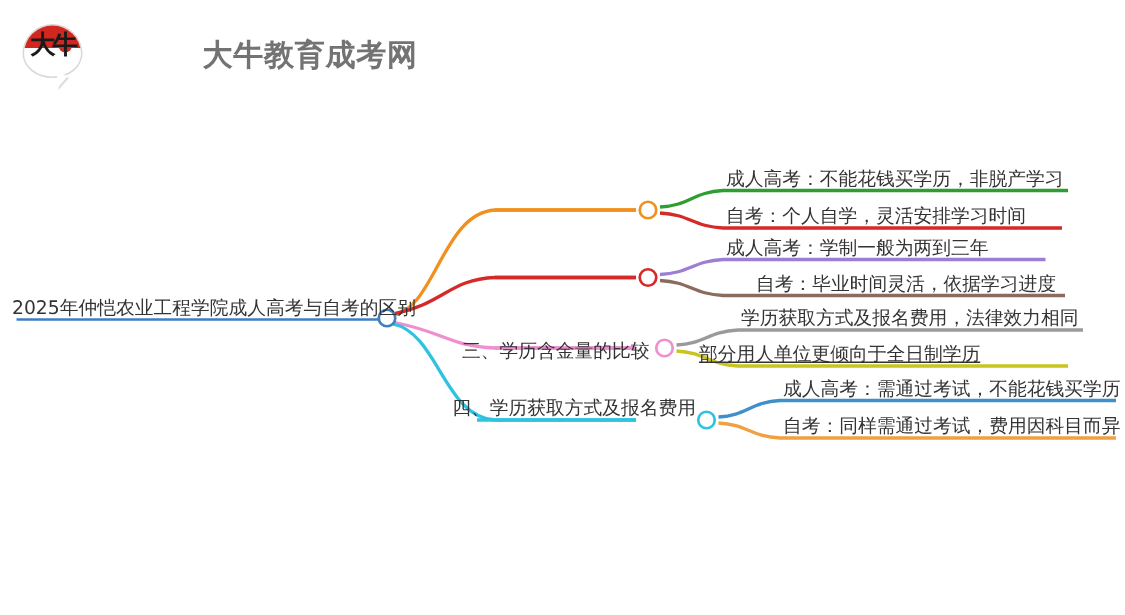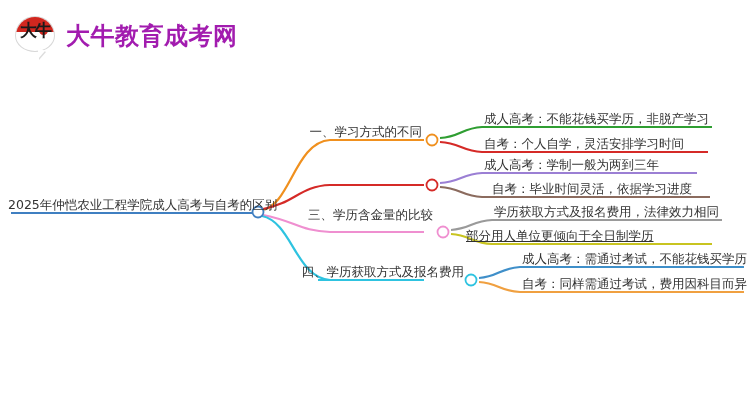--- a/index.html
+++ b/index.html
@@ -17,20 +17,21 @@
 
   
   #header {
     position: absolute;
     left: 14px;
     top: 10px;
     width: 320px;
     height: 52px;
     display: flex;
     align-items: center;
+    gap: 37px;
   }
   #logo-mark {
     position: relative;
     width: 44px;
     height: 44px;
     flex: 0 0 44px;
   }
   #logo-bubble {
     position: absolute;
     left: 1px;
@@ -87,24 +88,25 @@
   }
   #logo-text {
     margin-left: 8px;
     display: flex;
     flex-direction: column;
     justify-content: center;
   }
   #logo-title {
     font-family: "DejaVu Sans", "Liberation Sans", sans-serif;
     font-weight: bold;
-    font-size: 24px;
+    font-size: 20px;
     line-height: 22px;
-    color: #a21caf;
+    color: #737373;
     letter-spacing: 0.5px;
+    margin-left: 32px;
   }
   #logo-domain {
     font-family: "DejaVu Sans Mono", "Liberation Mono", monospace;
     font-weight: bold;
     font-size: 11.5px;
     line-height: 14px;
     color: #2a9033;
     letter-spacing: 0.2px;
     margin-top: 1px;
   }
@@ -191,29 +193,28 @@
 
     <circle cx="258" cy="212" r="5.5" fill="#ffffff" stroke="#3f7fc1" stroke-width="1.8"></circle>
     <circle cx="432" cy="140" r="5.5" fill="#ffffff" stroke="#f0901e" stroke-width="1.8"></circle>
     <circle cx="432" cy="185" r="5.5" fill="#ffffff" stroke="#d52a27" stroke-width="1.8"></circle>
     <circle cx="443" cy="232" r="5.5" fill="#ffffff" stroke="#ef8fd0" stroke-width="1.8"></circle>
     <circle cx="471" cy="280" r="5.5" fill="#ffffff" stroke="#2ec3e0" stroke-width="1.8"></circle>
   </svg>
 
   <div class="mm-label mm-root-label">2025年仲恺农业工程学院成人高考与自考的区别</div>
 
-  <div class="mm-label mm-branch-label" style="left:246px; top:124px; width:176px;">一、学习方式的不同</div>
-  <div class="mm-label mm-branch-label" style="left:257px; top:207px; width:176px;">三、学历含金量的比较</div>
+  <div class="mm-label mm-branch-label" style="left:257px; top:228px; width:176px;font-family:Liberation Mono, monospace;">三、学历含金量的比较</div>
   <div class="mm-label mm-branch-label" style="left:248px; top:264px; width:216px;">四、学历获取方式及报名费用</div>
 
   <div class="mm-label mm-leaf-label" style="left:484px; top:111px;">成人高考：不能花钱买学历，非脱产学习</div>
   <div class="mm-label mm-leaf-label" style="left:484px; top:136px;">自考：个人自学，灵活安排学习时间</div>
 
   <div class="mm-label mm-leaf-label" style="left:484px; top:157px;">成人高考：学制一般为两到三年</div>
-  <div class="mm-label mm-leaf-label" style="left:492px; top:181px;">自考：毕业时间灵活，依据学习进度</div>
+  <div class="mm-label mm-leaf-label" style="left:504px; top:181px;">自考：毕业时间灵活，依据学习进度</div>
 
   <div class="mm-label mm-leaf-label" style="left:494px; top:204px;">学历获取方式及报名费用，法律效力相同</div>
   <div class="mm-label mm-leaf-label" style="left:466px; top:228px;text-decoration:underline;">部分用人单位更倾向于全日制学历</div>
 
   <div class="mm-label mm-leaf-label" style="left:522px; top:276px;">自考：同样需通过考试，费用因科目而异</div>
   <div class="mm-label mm-leaf-label" style="left:522px; top:251px;">成人高考：需通过考试，不能花钱买学历</div>
 
 </div>
 
 </body></html>

